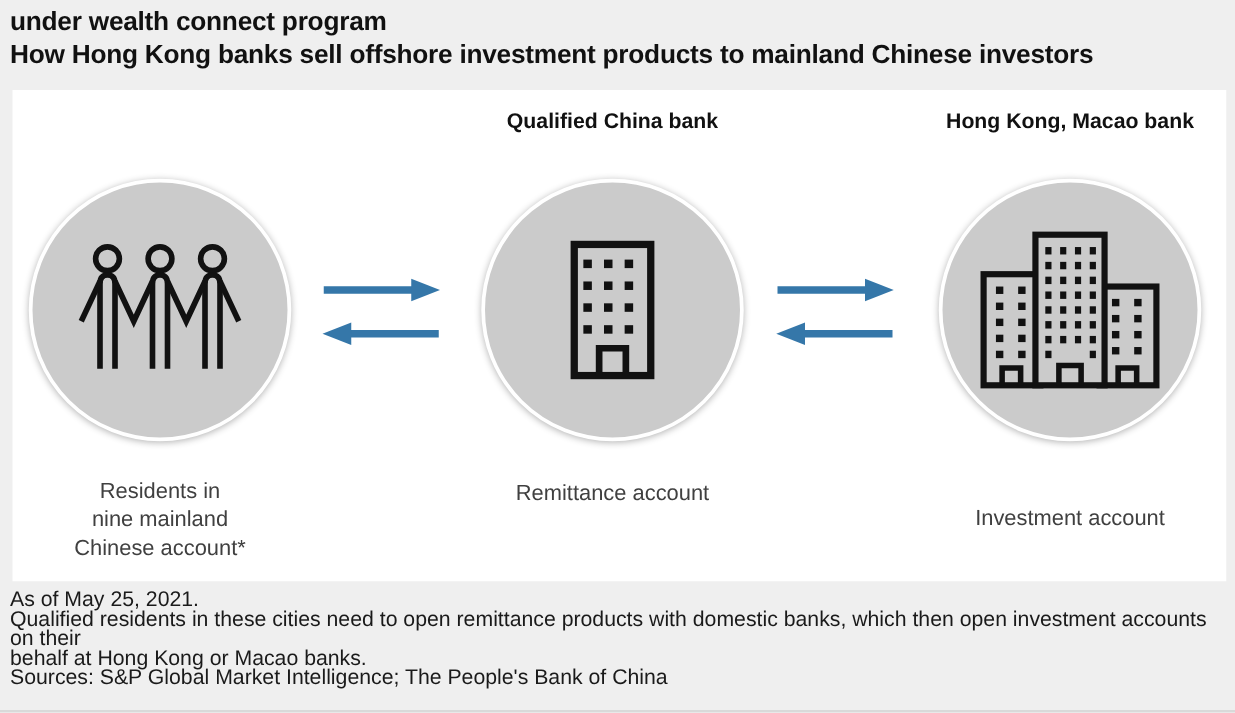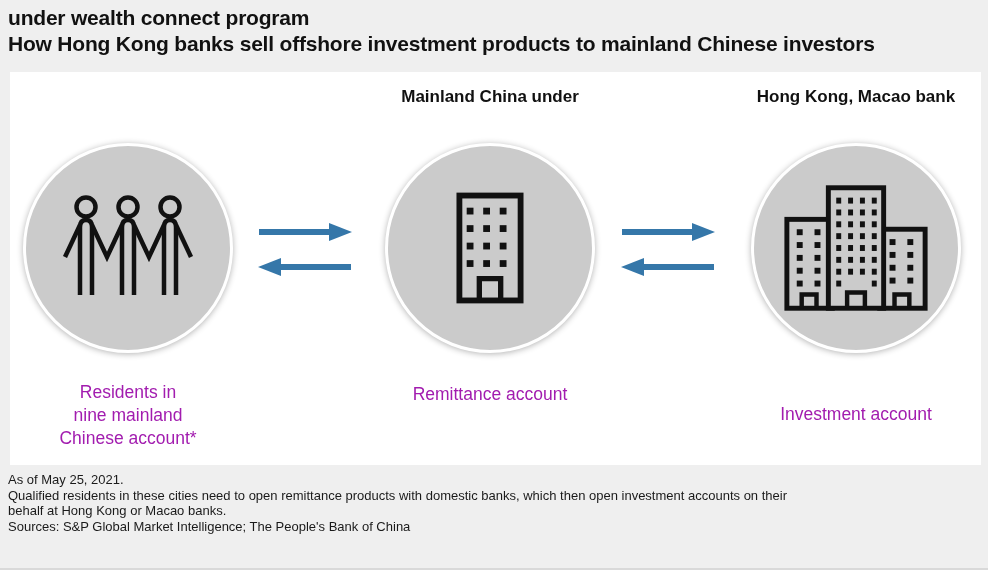--- a/index.html
+++ b/index.html
@@ -39,43 +39,43 @@
   .icon-svg{display:block;}
   .icon-svg .ln{stroke:var(--icon_stroke,#111111); fill:none;}
   .icon-svg .fl{fill:var(--icon_stroke,#111111); stroke:none;}
   .arrows{position:absolute; top:221px;}
   .a1{left:257px;}
   .a2{left:620px;}
   .arrows line{stroke:var(--arrow,#3577a9);}
   .arrows polygon{fill:var(--arrow,#3577a9);}
   .node-label{
     position:absolute; text-align:center;
-    font-size:17.5px; line-height:23px; color:#a21caf;
+    font-size:17.5px; line-height:23px; color:#404040;
   }
   .l1{left:28px; top:381px; width:200px;}
   .l2{left:370px; top:383px; width:240px;}
   .l3{left:736px; top:383px; width:240px;margin-top:20px;}
   .footer{
     position:absolute; left:8px; top:472px; width:976px;
-    font-size:13px; line-height:15.6px; color:#1a1a1a;
+    font-size:17px; line-height:15.6px; color:#1a1a1a;
   }
 </style>
 </head>
 <body>
 
 <div class="stage">
 
   <div class="title">
     <div>under wealth connect program</div>
     <div>How Hong Kong banks sell offshore investment products to mainland Chinese investors</div>
   </div>
 
   <div class="panel"></div>
 
-  <div class="col-header h-mainland">Mainland China under</div>
+  <div class="col-header h-mainland">Qualified China bank</div>
   <div class="col-header h-hk">Hong Kong, Macao bank</div>
 
   <div class="circle c1">
     <svg class="icon-svg" width="142" height="110" viewBox="0 0 140 110">
 
       <circle class="ln" cx="28" cy="14" r="9.5" stroke-width="4.5"></circle>
       <path class="ln" d="M22,102 L22,34 Q22,27 28,27 Q34,27 34,34 L34,102" stroke-width="4.5"></path>
       <path class="ln" d="M22,32 L7,64" stroke-width="4.5"></path>
 
       <circle class="ln" cx="70" cy="14" r="9.5" stroke-width="4.5"></circle>

